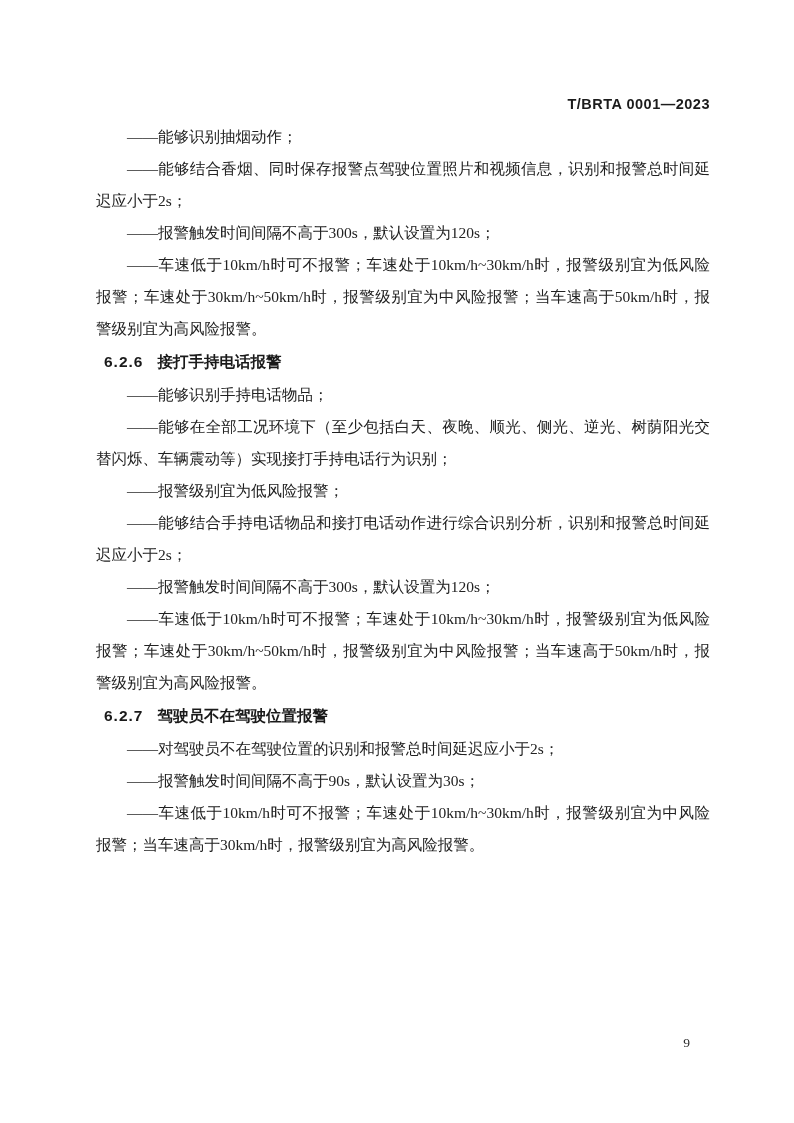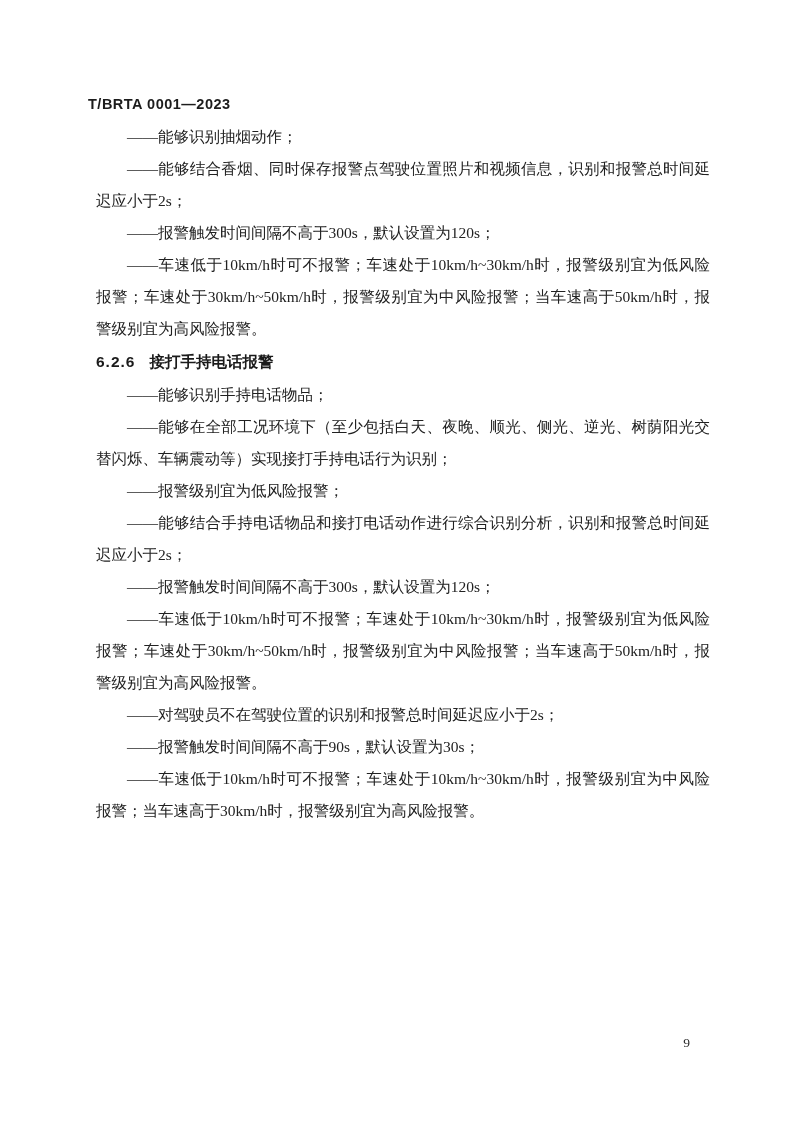--- a/index.html
+++ b/index.html
@@ -14,20 +14,21 @@
     background: #ffffff;
     overflow: hidden;
     font-family: "Liberation Serif", "DejaVu Serif", serif;
     color: #1d1d1d;
   }
   .doc-header {
     position: absolute;
     top: 96px;
     left: 88px;
     right: 84px;
+    text-align: right;
     font-family: "Liberation Sans", "DejaVu Sans", sans-serif;
     font-weight: 600;
     font-size: 14.5px;
     letter-spacing: 0.5px;
     color: #1c1c1c;
   }
   .content {
     position: absolute;
     top: 121px;
     left: 96px;
@@ -35,21 +36,21 @@
   }
   .para, .bullet {
     margin: 0;
     font-size: 15.5px;
     line-height: 32px;
     text-indent: 2em;
     text-align: justify;
     color: #212121;
   }
   .heading {
-    margin: 1px 0;
+    margin: 1px 8px;
     font-family: "Liberation Sans", "DejaVu Sans", sans-serif;
     font-weight: bold;
     font-size: 15.5px;
     line-height: 32px;
     color: #1a1a1a;
     text-align: left;
   }
   .heading .sec-num {
     margin-right: 0.9em;
     letter-spacing: 1px;
@@ -80,20 +81,23 @@
       <span class="sec-num">6.2.6</span><span>接打手持电话报警</span>
     </h3>
 
     <p class="bullet">——能够识别手持电话物品；</p>
     <p class="bullet">——能够在全部工况环境下（至少包括白天、夜晚、顺光、侧光、逆光、树荫阳光交替闪烁、车辆震动等）实现接打手持电话行为识别；</p>
     <p class="bullet">——报警级别宜为低风险报警；</p>
     <p class="bullet">——能够结合手持电话物品和接打电话动作进行综合识别分析，识别和报警总时间延迟应小于2s；</p>
     <p class="bullet">——报警触发时间间隔不高于300s，默认设置为120s；</p>
     <p class="bullet">——车速低于10km/h时可不报警；车速处于10km/h~30km/h时，报警级别宜为低风险报警；车速处于30km/h~50km/h时，报警级别宜为中风险报警；当车速高于50km/h时，报警级别宜为高风险报警。</p>
 
+    <h3 class="heading">
+      <span class="sec-num">6.2.7</span><span>驾驶员不在驾驶位置报警</span>
+    </h3>
 
     <p class="bullet">——对驾驶员不在驾驶位置的识别和报警总时间延迟应小于2s；</p>
     <p class="bullet">——报警触发时间间隔不高于90s，默认设置为30s；</p>
     <p class="bullet">——车速低于10km/h时可不报警；车速处于10km/h~30km/h时，报警级别宜为中风险报警；当车速高于30km/h时，报警级别宜为高风险报警。</p>
   </div>
 
   <div class="page-footer">9</div>
 
 </div>
 

